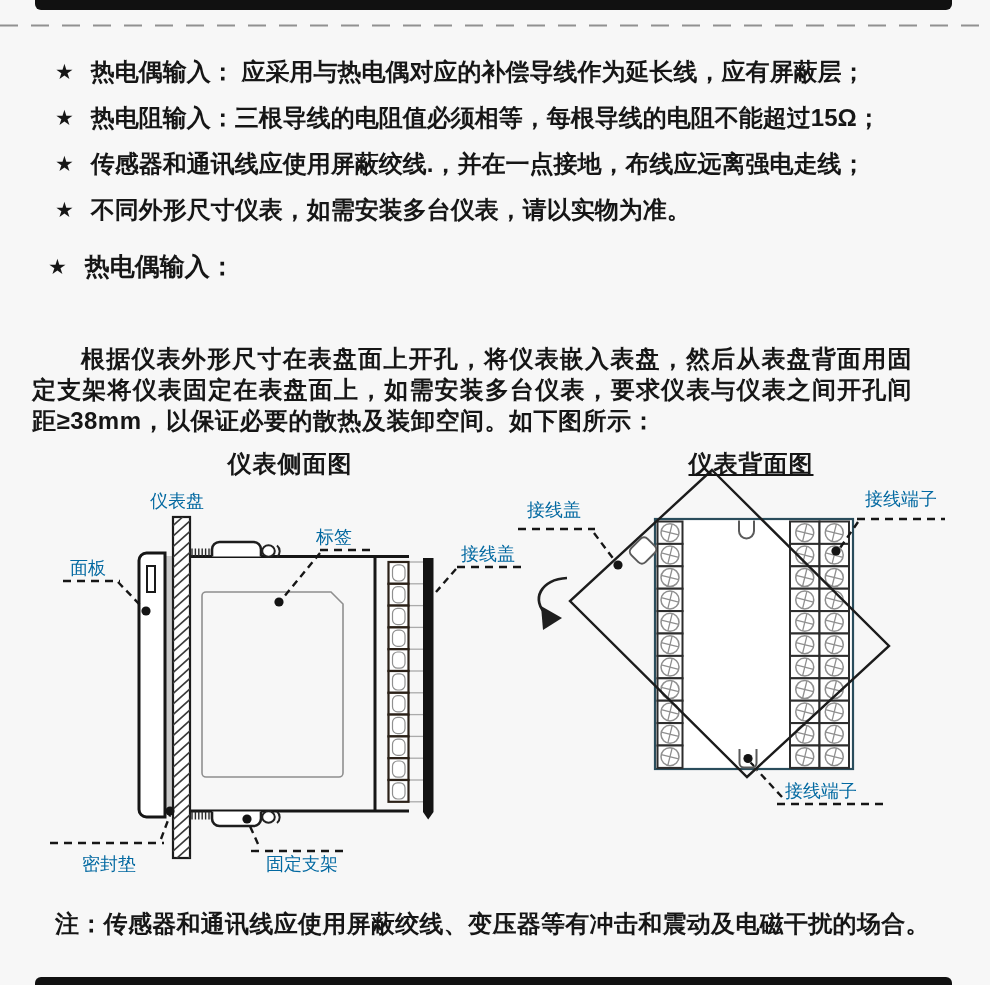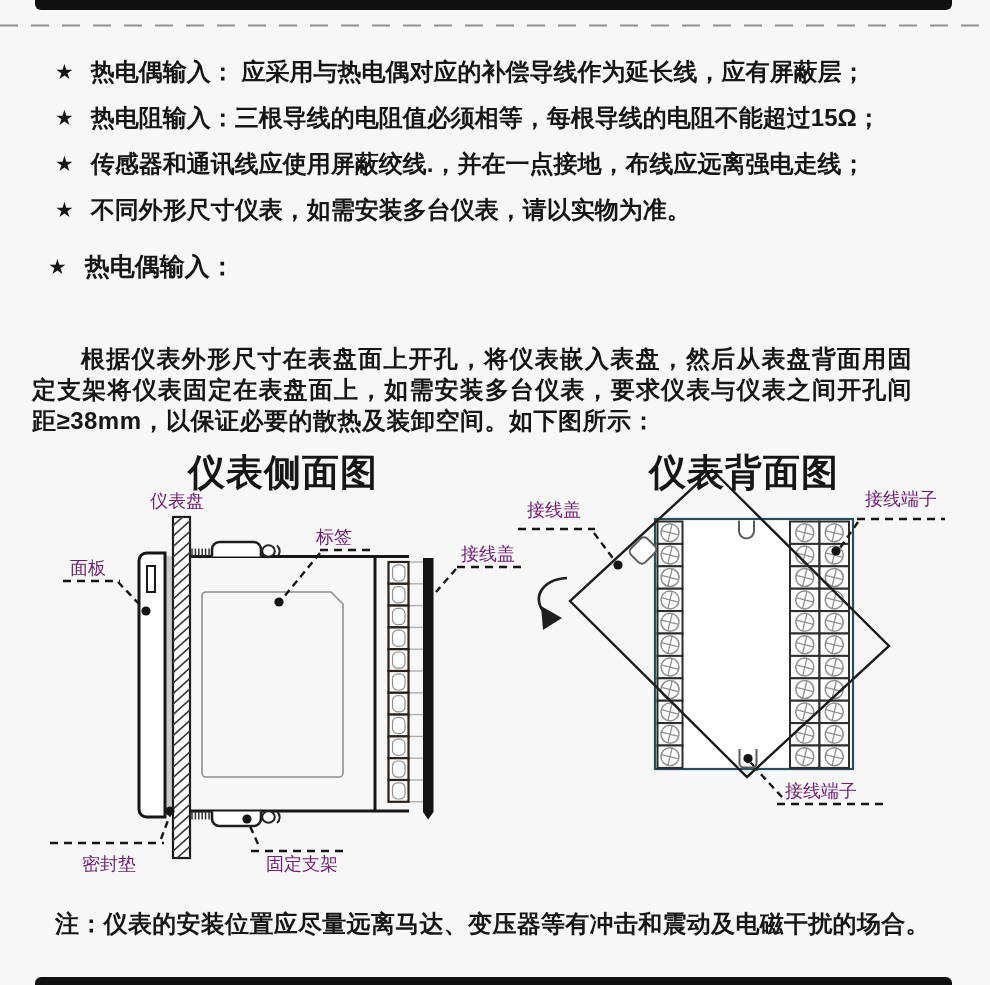--- a/index.html
+++ b/index.html
@@ -9,25 +9,25 @@
   .bar.top{top:0;height:10px;border-radius:0 0 6px 6px;}
   .bar.bottom{top:977px;height:8px;border-radius:6px 6px 0 0;}
   .bullet-row{position:absolute;left:55px;height:30px;line-height:26px;white-space:nowrap;
               font-weight:700;font-size:24px;}
   .bullet-row .star{font-size:21px;margin-right:17px;vertical-align:1px;}
   .heading-row{position:absolute;left:48px;top:251px;height:30px;line-height:30px;
                font-weight:700;font-size:25px;white-space:nowrap;}
   .heading-row .star{font-size:21px;margin-right:18px;vertical-align:1px;}
   .para{position:absolute;left:32px;top:295px;width:880px;font-size:24px;font-weight:700;
         line-height:31px;text-indent:49px;text-align:justify;letter-spacing:0.5px;margin-top:48px;}
-  .fig-title{position:absolute;top:448px;width:204px;font-family:"Liberation Serif","DejaVu Serif",serif;
-             font-weight:700;font-size:37px;letter-spacing:1px;white-space:nowrap;}
+  .fig-title{position:absolute;top:448px;width:204px;text-align:center;font-family:"Liberation Serif","DejaVu Serif",serif;
+             font-weight:700;font-size:24px;letter-spacing:1px;white-space:nowrap;}
   .fig-title.left{left:188px;}
-  .fig-title.right{left:649px;}
-  .dlabel{position:absolute;font-size:18px;font-weight:500;color:#701a75;white-space:nowrap;}
+  .fig-title.right{left:649px;text-decoration:underline;}
+  .dlabel{position:absolute;font-size:18px;font-weight:500;color:#0369a1;white-space:nowrap;}
   .note{position:absolute;left:55px;top:908px;font-size:24px;font-weight:700;white-space:nowrap;letter-spacing:0.3px;}
   svg{position:absolute;left:0;top:0;}
 </style>
 </head>
 <body>
 
 <div class="bar top"></div>
 <div class="bar bottom"></div>
 
 <svg width="990" height="985" viewBox="0 0 990 985">
@@ -415,13 +415,13 @@
 <div class="dlabel" style="left:150px;top:489px">仪表盘</div>
 <div class="dlabel" style="left:70px;top:556px">面板</div>
 <div class="dlabel" style="left:316px;top:525px">标签</div>
 <div class="dlabel" style="left:461px;top:542px">接线盖</div>
 <div class="dlabel" style="left:82px;top:852px">密封垫</div>
 <div class="dlabel" style="left:266px;top:852px">固定支架</div>
 <div class="dlabel" style="left:527px;top:498px">接线盖</div>
 <div class="dlabel" style="left:865px;top:487px">接线端子</div>
 <div class="dlabel" style="left:785px;top:779px">接线端子</div>
 
-<div class="note">注：仪表的安装位置应尽量远离马达、变压器等有冲击和震动及电磁干扰的场合。</div>
+<div class="note">注：传感器和通讯线应使用屏蔽绞线、变压器等有冲击和震动及电磁干扰的场合。</div>
 
 </body></html>

